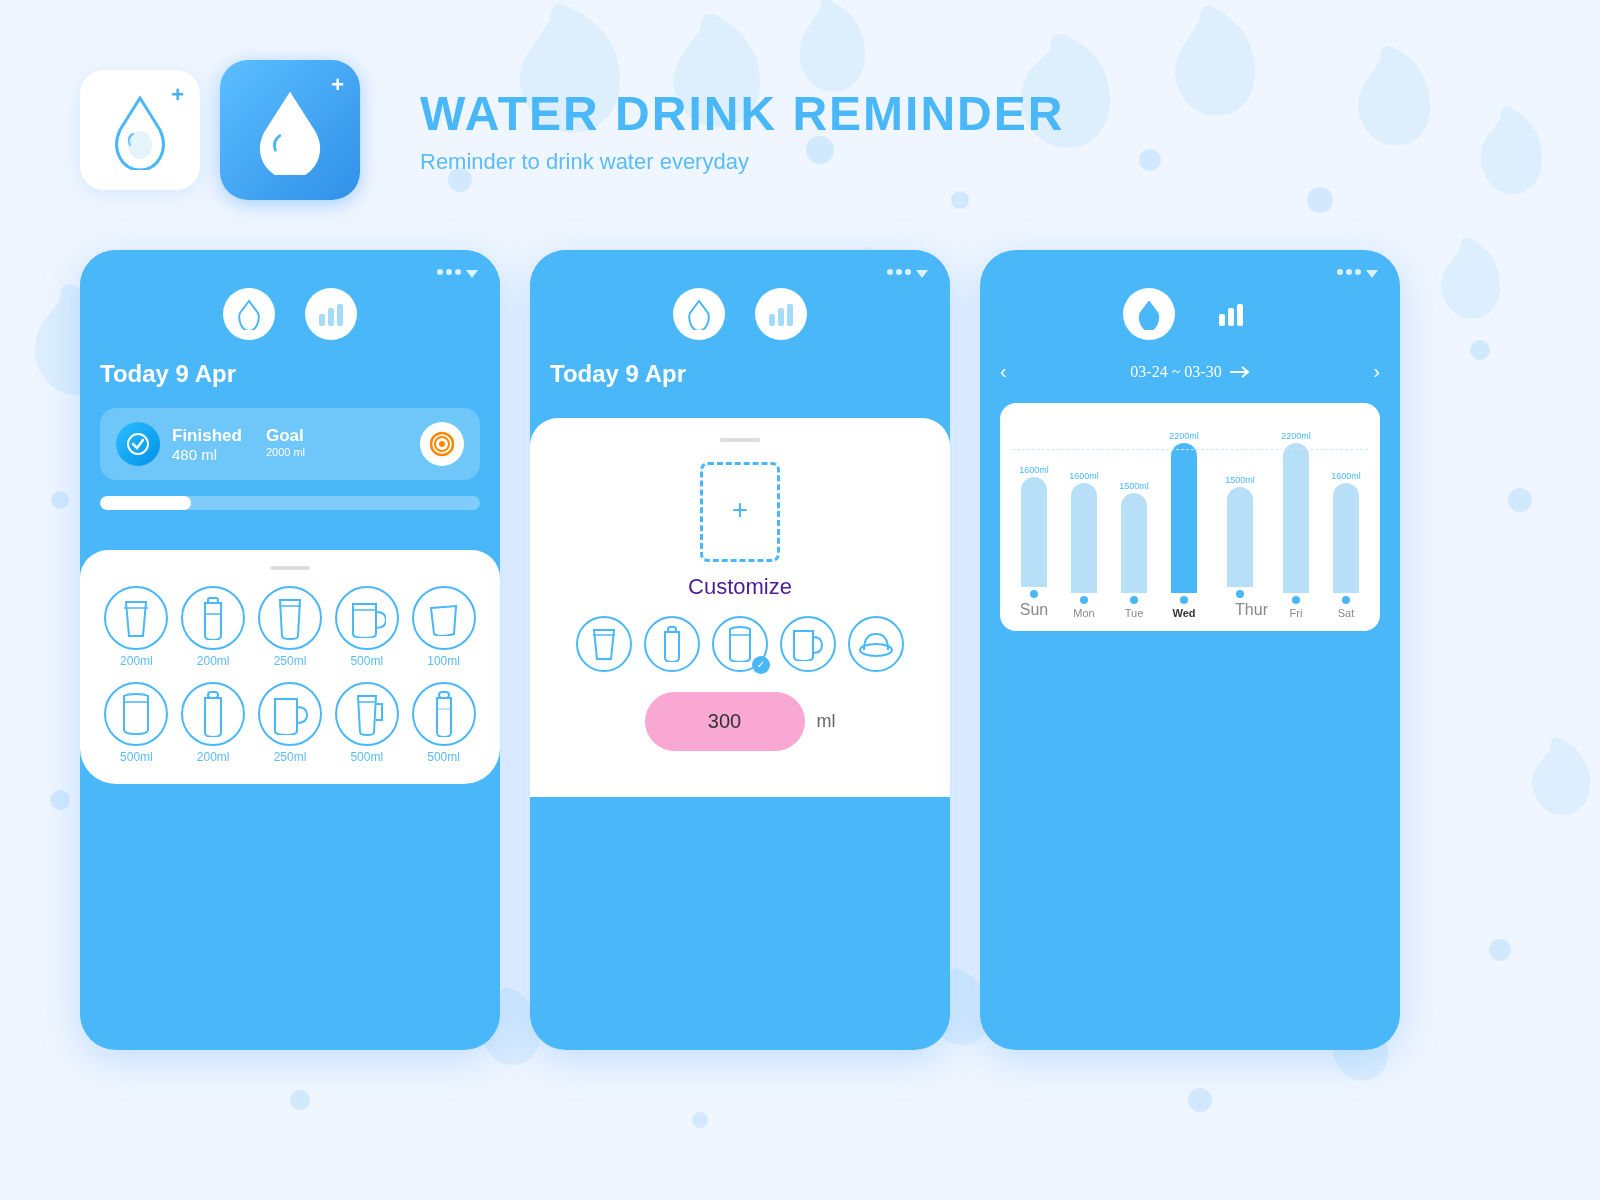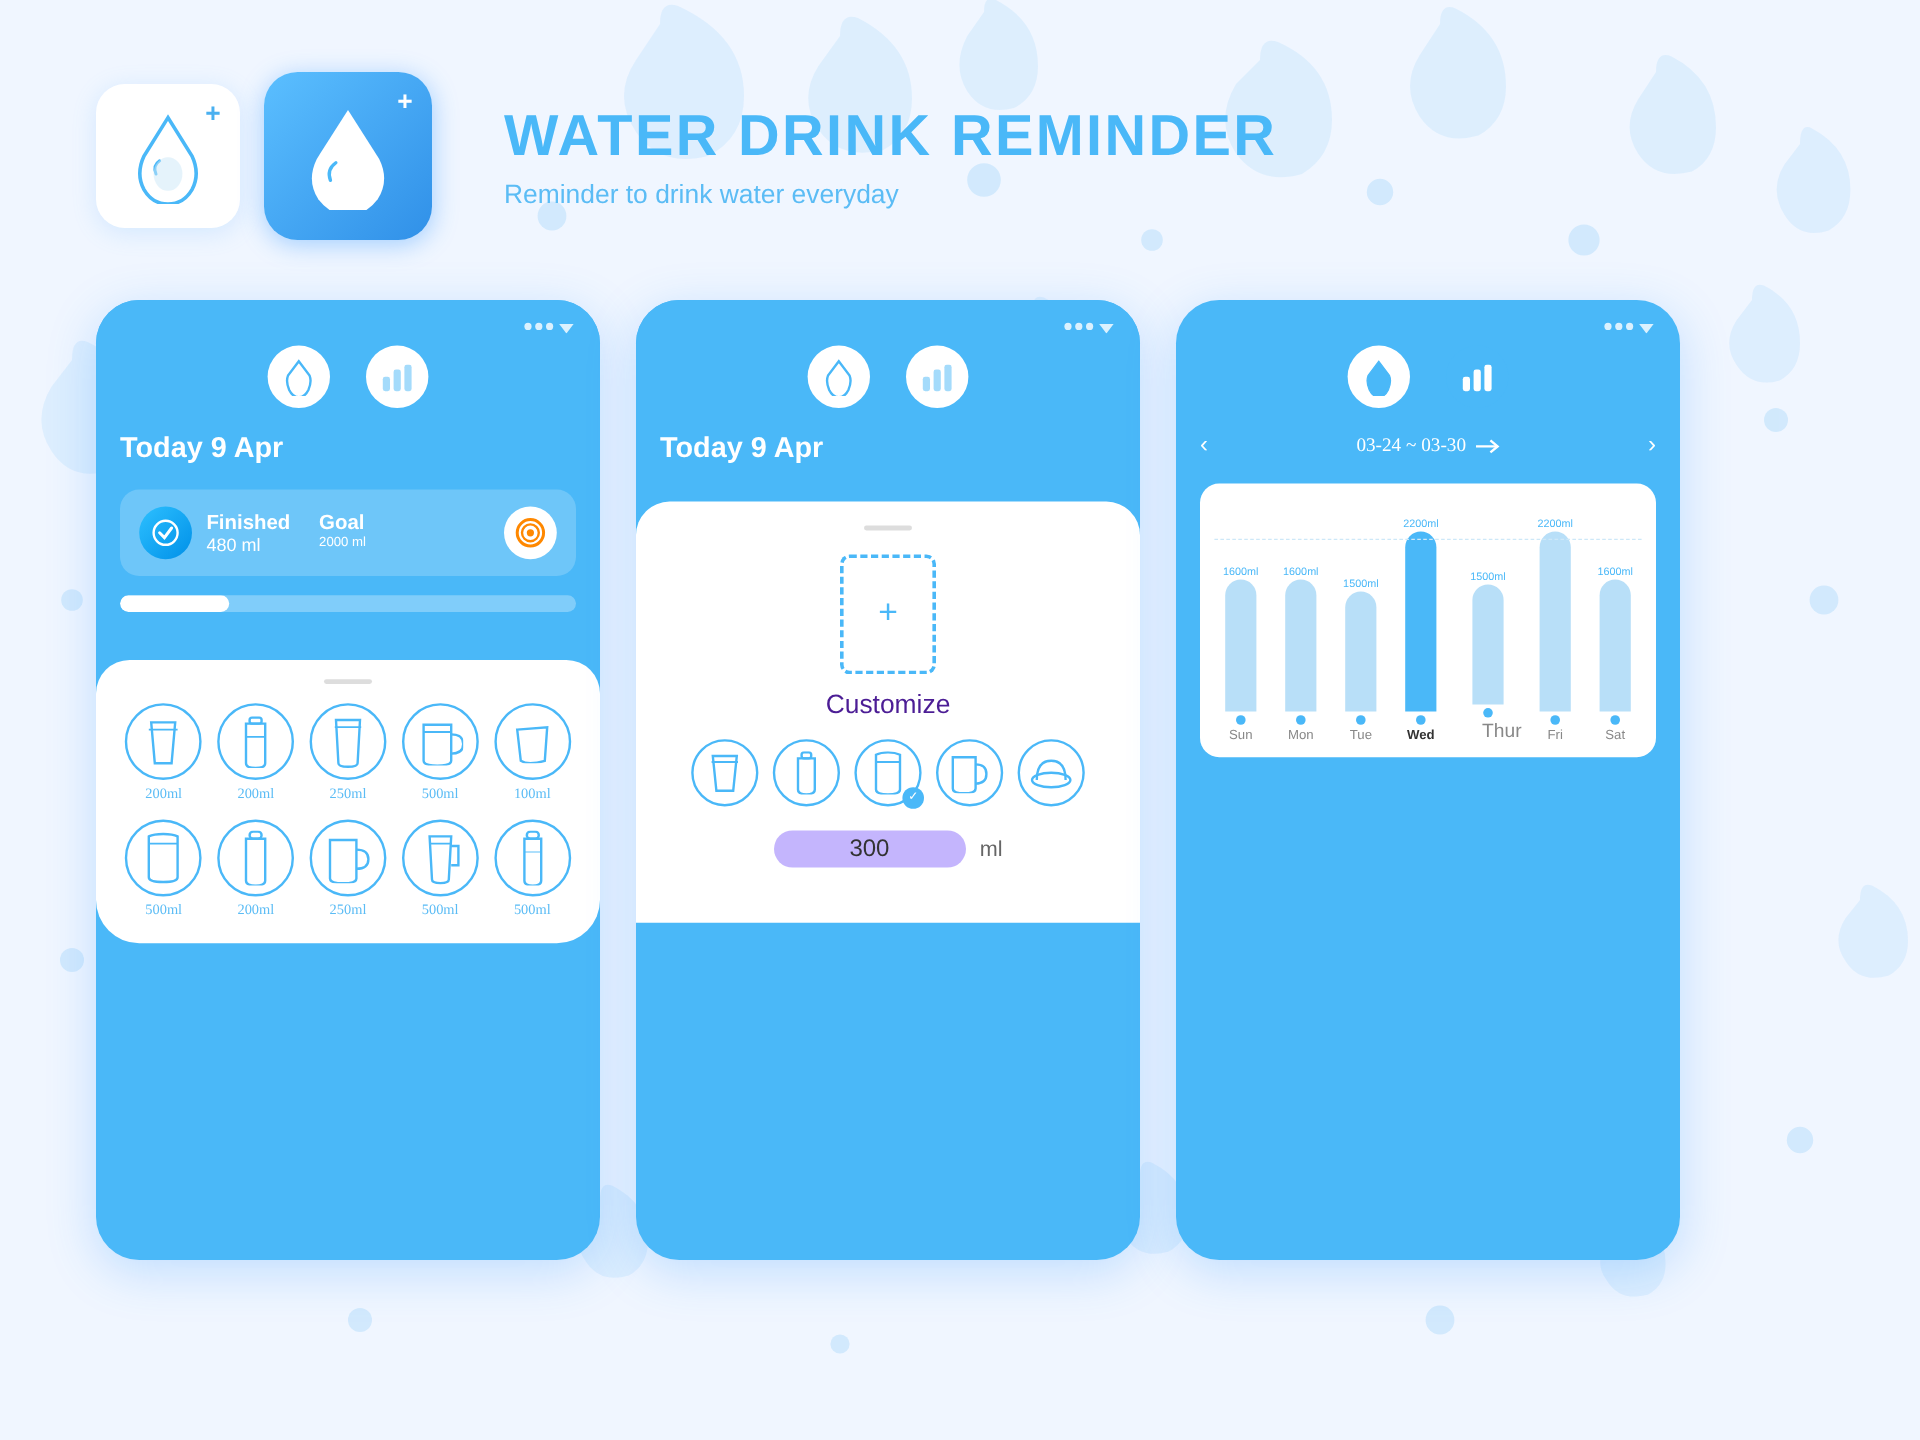--- a/index.html
+++ b/index.html
@@ -225,21 +225,20 @@
       height: 4px;
       background: #ddd;
       border-radius: 2px;
       margin: 0 auto 16px;
     }
 
     .drink-grid {
       display: grid;
       grid-template-columns: repeat(5, 1fr);
       gap: 4px;
-      font-family: Liberation Serif, serif;
     }
     .drink-item {
       display: flex;
       flex-direction: column;
       align-items: center;
       gap: 4px;
     }
     .drink-circle {
       width: 64px;
       height: 64px;
@@ -306,23 +305,23 @@
       line-height: 18px;
       text-align: center;
     }
     .ml-input-row {
       display: flex;
       align-items: center;
       gap: 12px;
       margin-bottom: 16px;
     }
     .ml-input {
-      background: #c4b5fd;
+      background: #f9a8d4;
       border-radius: 30px;
-      padding: 4px 24px;
+      padding: 18px 24px;
       font-size: 20px;
       color: #333;
       width: 160px;
       text-align: center;
     }
     .ml-unit {
       font-size: 18px;
       color: #666;
     }
     .confirm-btn {
@@ -741,21 +740,21 @@
         <div style="background:white; border-radius:16px; padding:16px 12px 12px;">
 
           <div style="display:flex; align-items:flex-end; gap:6px; height:200px; position:relative;">
 
             <div style="position:absolute; top:30px; left:0; right:0; border-top:1px dashed #cde8f8;"></div>
 
             <div style="flex:1;display:flex;flex-direction:column;align-items:center;height:100%;justify-content:flex-end;">
               <span style="font-size:9px;color:#4ab8f8;margin-bottom:2px;">1600ml</span>
               <div style="width:26px;height:110px;background:#b8dff8;border-radius:13px 13px 0 0;"></div>
               <div style="width:8px;height:8px;border-radius:50%;background:#4ab8f8;margin:3px 0;"></div>
-              <span style="font-size:11px;color:#888;">Sun</span>
+              <span style="font-size:16px;color:#888;">Sun</span>
             </div>
 
             <div style="flex:1;display:flex;flex-direction:column;align-items:center;height:100%;justify-content:flex-end;">
               <span style="font-size:9px;color:#4ab8f8;margin-bottom:2px;">1600ml</span>
               <div style="width:26px;height:110px;background:#b8dff8;border-radius:13px 13px 0 0;"></div>
               <div style="width:8px;height:8px;border-radius:50%;background:#4ab8f8;margin:3px 0;"></div>
               <span style="font-size:11px;color:#888;">Mon</span>
             </div>
 
             <div style="flex:1;display:flex;flex-direction:column;align-items:center;height:100%;justify-content:flex-end;">

